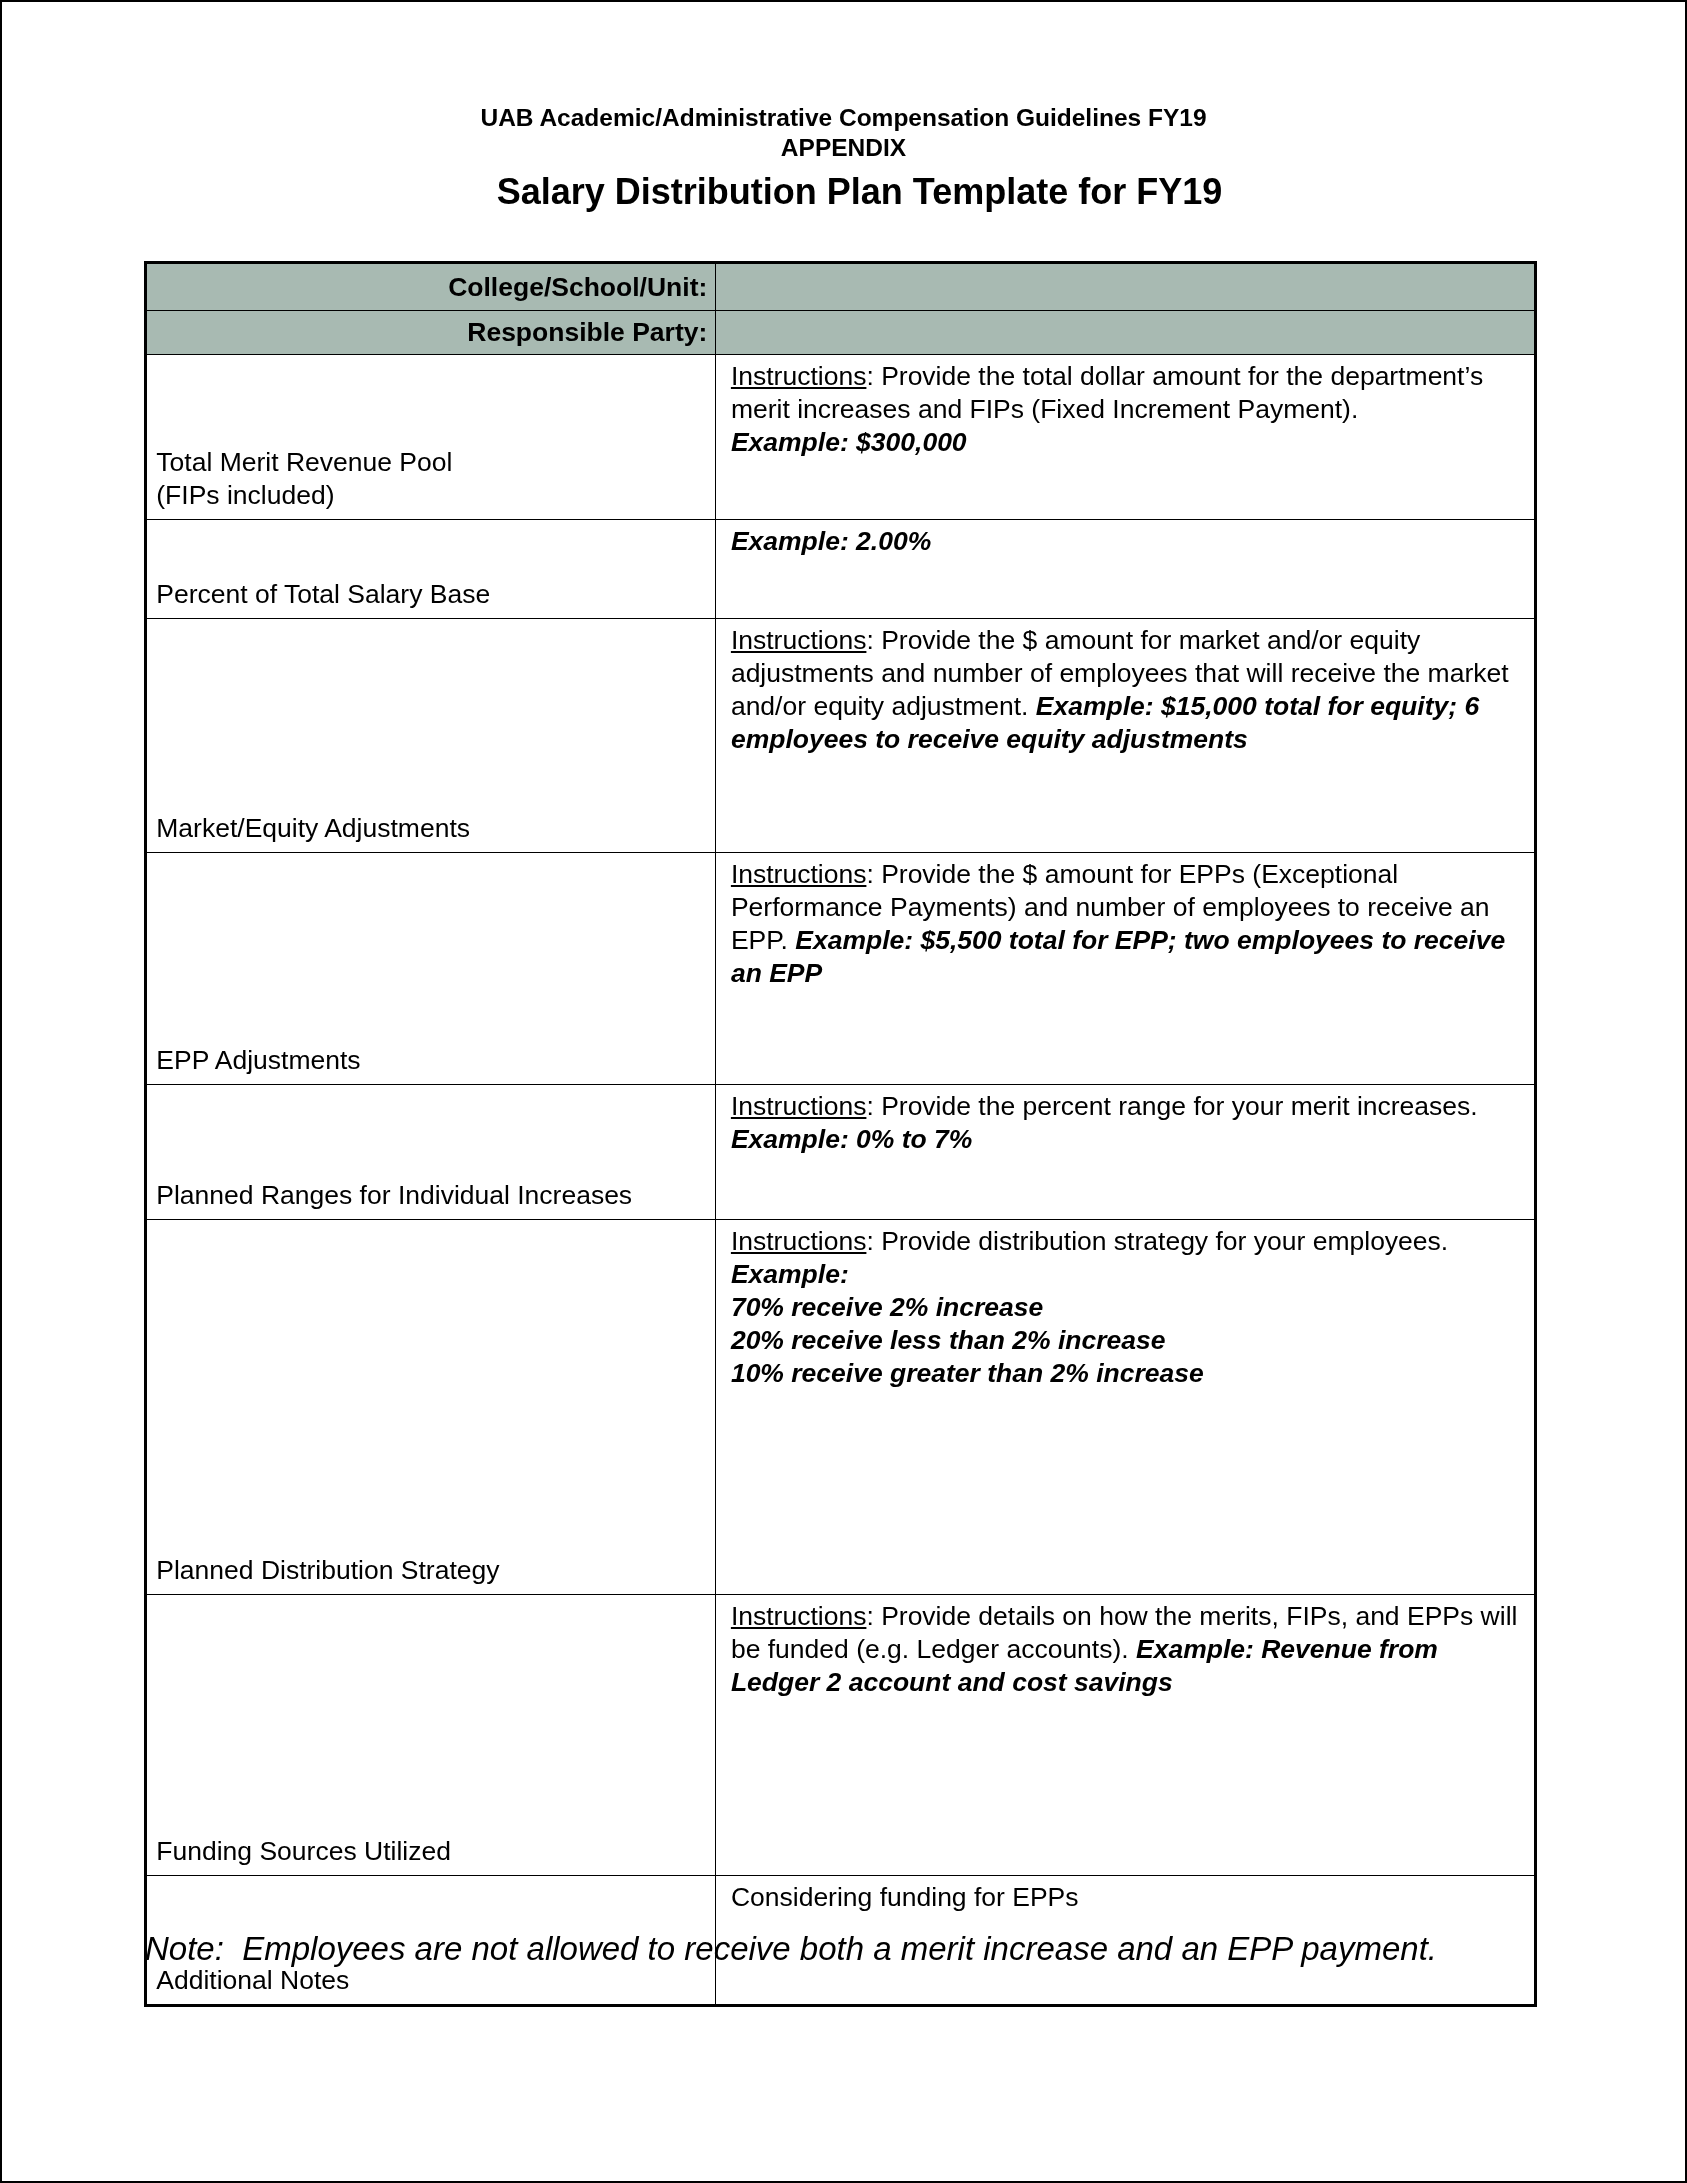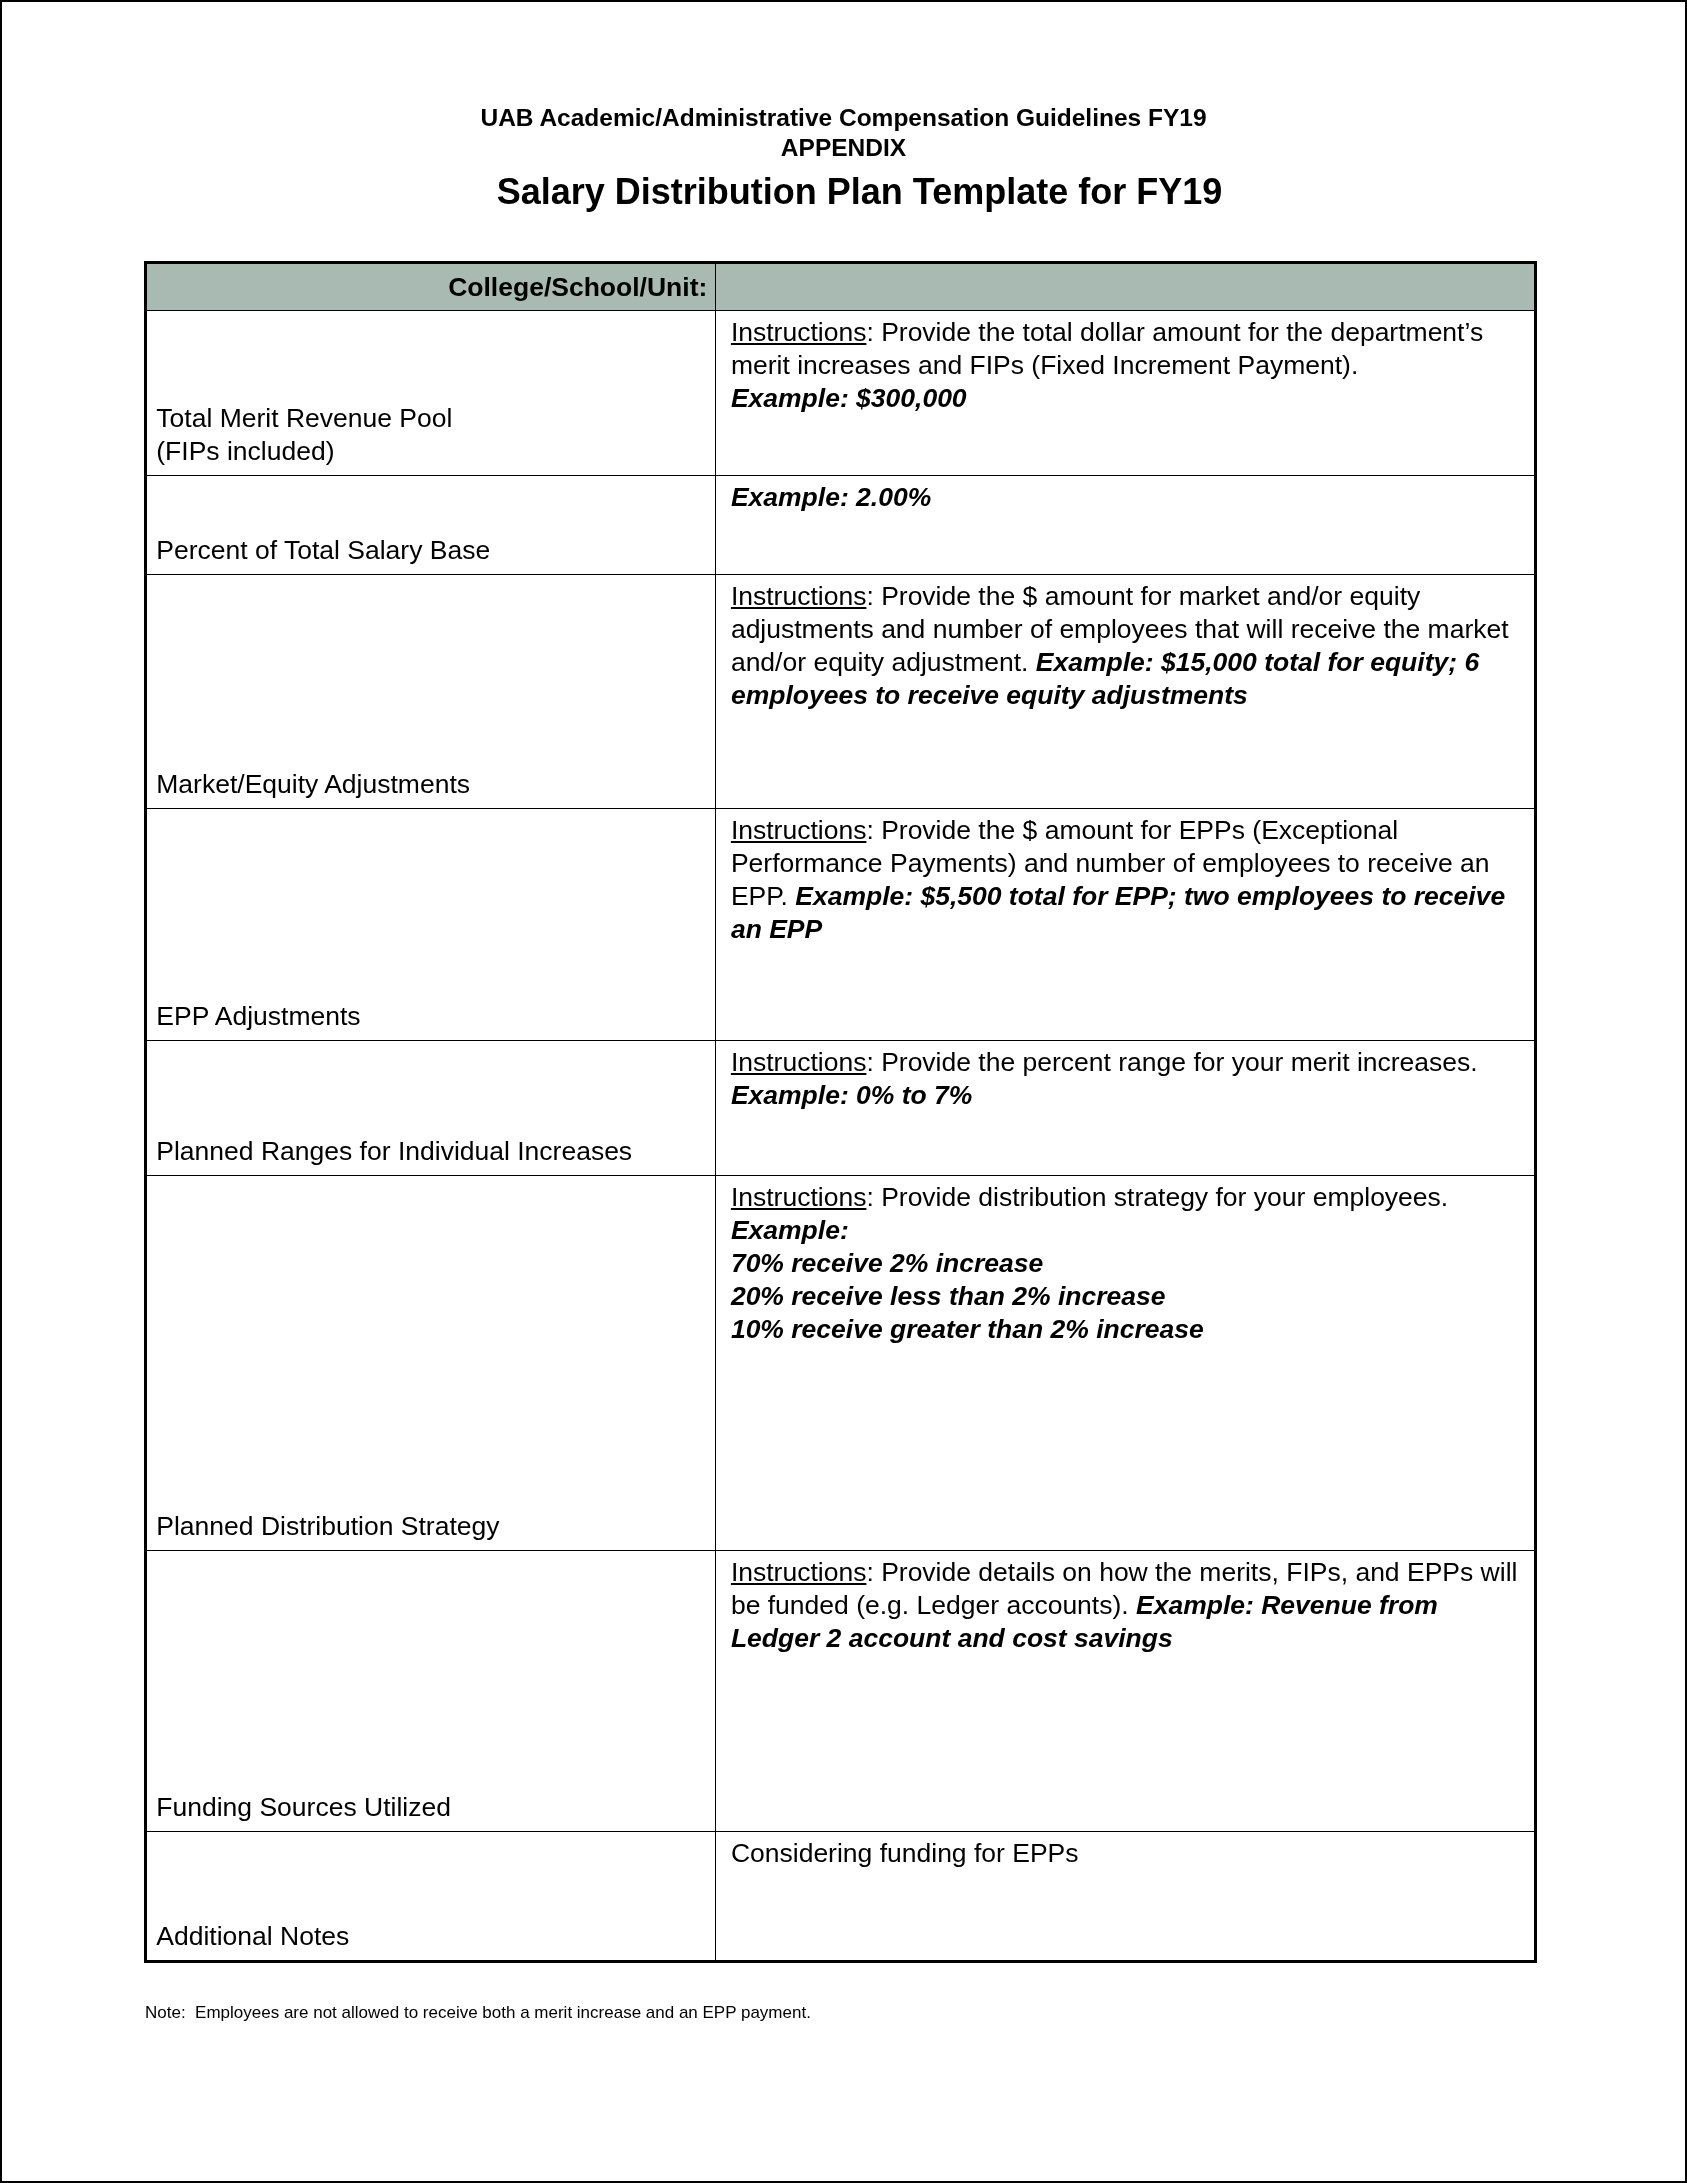--- a/index.html
+++ b/index.html
@@ -34,37 +34,41 @@
   td.content {
     vertical-align: top; padding: 5.3px 8px 0 14.6px !important;
   }
   tr.shaded td { background: #a8bab2; text-align: right; }
   tr.shaded td.label { vertical-align: middle; font-weight: bold; padding-bottom: 0 !important; }
   .u { text-decoration: underline; }
   .i { font-style: italic; font-weight: bold; }
   .right { text-align: left; }
   .line { display: block; }
   .note {
-    position: absolute; left: 145px; top: 1996px;
-    font-size: 17px; line-height: 33px; white-space: pre;
+    position: absolute; left: 145px; top: 1932px;
+    font-size: 33px; font-style: italic; line-height: 33px; white-space: pre;
   }
 </style>
 </head>
 <body>
 
 <div class="page-border"></div>
 
 <div class="hdr1" style="top:104px;">UAB Academic/Administrative Compensation Guidelines FY19</div>
 <div class="hdr1" style="top:134px;">APPENDIX</div>
 <div class="hdr-title" style="top:171px;">Salary Distribution Plan Template for FY19</div>
 
 <table class="plan">
   <tbody>
       <tr class="shaded" style="height:48px;">
     <td class="label">College/School/Unit:</td>
+    <td class="content"></td>
+  </tr>
+  <tr class="shaded" style="height:44px;">
+    <td class="label">Responsible Party:</td>
     <td class="content"></td>
   </tr>
   <tr style="height:165px;">
     <td class="label">
       <span class="line">Total Merit Revenue Pool</span>
       <span class="line">(FIPs included)</span>
     </td>
     <td class="content">
       <span class="u">Instructions</span><span>: Provide the total dollar amount for the department’s merit increases and FIPs (Fixed Increment Payment).</span>
       <span class="line i">Example: $300,000</span>

